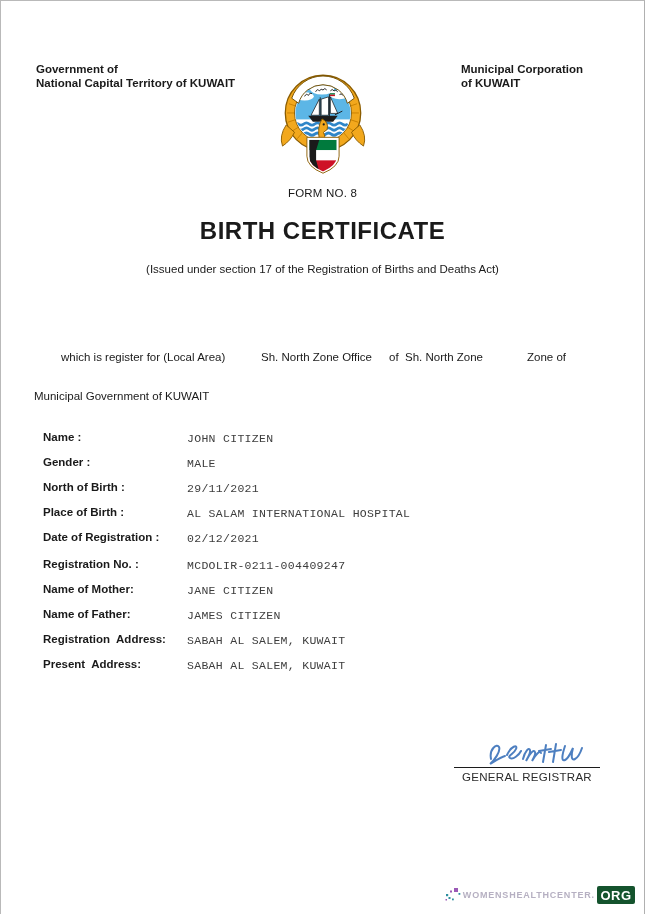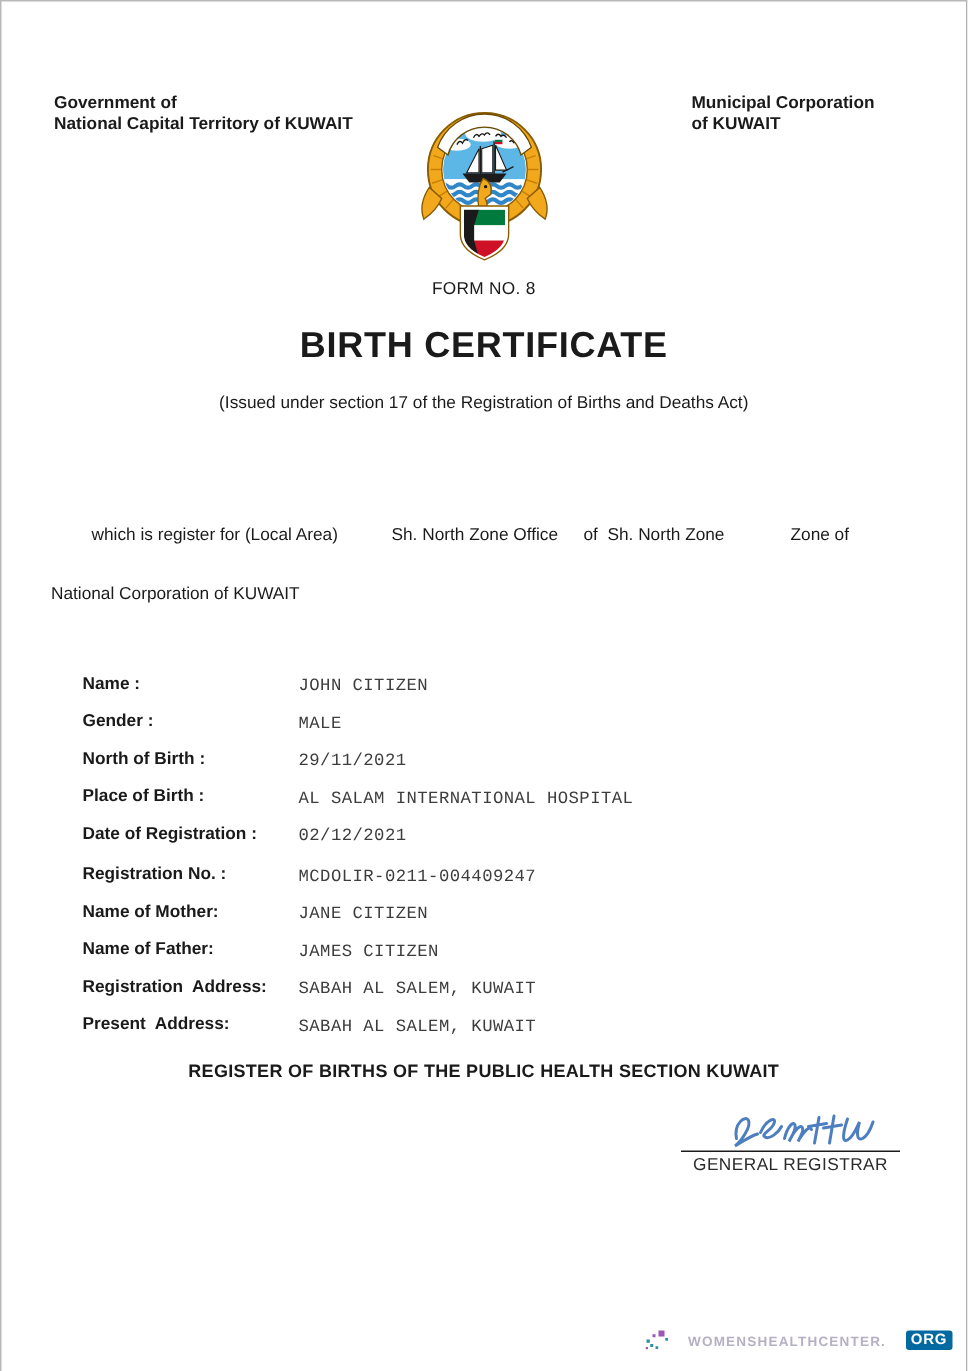--- a/index.html
+++ b/index.html
@@ -24,31 +24,31 @@
   .title{left:0;top:216px;width:100%;text-align:center;font-size:24px;font-weight:bold;letter-spacing:.5px;margin:0;}
   .subtitle{left:0;top:262px;width:100%;text-align:center;font-size:11.5px;}
   .para{font-size:11.5px;white-space:pre;}
   .certify{left:33px;top:305px;}
   .regline-prefix{left:28px;top:350px;margin-left:32px;}
   .regline-office{left:260px;top:350px;}
   .regline-ofzone{left:388px;top:350px;}
   .regline-zoneof{left:526px;top:350px;}
   .muni{left:33px;top:389px;}
   .fields{left:0;top:430px;width:645px;}
-  .field-row{position:absolute;left:16px;width:521px;height:25px;margin-top:19px;}
+  .field-row{position:absolute;left:4px;width:521px;height:25px;}
   .f-label{position:absolute;left:38px;top:0;font-size:11.5px;font-weight:bold;white-space:pre;}
   .f-value{position:absolute;left:182px;top:0.5px;font-size:11.5px;font-family:"Liberation Mono","DejaVu Sans Mono",monospace;color:#3d3d3d;white-space:pre;letter-spacing:.3px;}
   .register-title{left:0;top:706px;width:100%;text-align:center;font-size:12px;font-weight:bold;letter-spacing:.2px;}
   .sig-svg{left:484px;top:738px;width:100px;height:28px;}
   .sig-line{left:453px;top:766px;width:146px;border-top:1.5px solid #1c1c1c;height:0;}
   .sig-caption{left:453px;top:770px;width:146px;text-align:center;font-size:11.5px;letter-spacing:.3px;color:#2b2b2b;}
-  .watermark{right:9px;top:885px;display:flex;align-items:center;gap:13px;}
+  .watermark{right:9px;top:885px;display:flex;align-items:center;gap:2px;}
   .wm-sparkle{width:16px;height:15px;}
   .wm-site{font-size:9px;letter-spacing:.8px;color:#b6b0c2;font-weight:bold;}
-  .wm-badge{font-size:10px;font-weight:bold;color:#ffffff;background:#0369a1;padding:1.5px 3.5px 1px 3.5px;border-radius:2px;letter-spacing:.5px;}
+  .wm-badge{font-size:13px;font-weight:bold;color:#ffffff;background:#14532d;padding:1.5px 3.5px 1px 3.5px;border-radius:2px;letter-spacing:.5px;}
 </style>
 </head>
 <body>
 
 <div class="page">
 
   <div class="abs hdr hdr-left">
     <div>Government of</div>
     <div>National Capital Territory of KUWAIT</div>
   </div>
@@ -129,21 +129,21 @@
   </svg>
 
   <div class="abs form-no">FORM NO. 8</div>
   <h1 class="abs title">BIRTH CERTIFICATE</h1>
   <div class="abs subtitle">(Issued under section 17 of the Registration of Births and Deaths Act)</div>
 
   <div class="abs para regline-prefix">which is register for (Local Area)</div>
   <div class="abs para regline-office">Sh. North Zone Office</div>
   <div class="abs para regline-ofzone">of  Sh. North Zone</div>
   <div class="abs para regline-zoneof">Zone of</div>
-  <div class="abs para muni">National Corporation of KUWAIT</div>
+  <div class="abs para muni">Municipal Government of KUWAIT</div>
 
   <div class="abs fields">
     <div class="field-row" style="top:0px">
       <span class="f-label">Name :</span>
       <span class="f-value">JOHN CITIZEN</span>
     </div>
     <div class="field-row" style="top:25px">
       <span class="f-label">Gender :</span>
       <span class="f-value">MALE</span>
     </div>
@@ -174,21 +174,20 @@
     <div class="field-row" style="top:202px">
       <span class="f-label">Registration  Address:</span>
       <span class="f-value">SABAH AL SALEM, KUWAIT</span>
     </div>
     <div class="field-row" style="top:227px">
       <span class="f-label">Present  Address:</span>
       <span class="f-value">SABAH AL SALEM, KUWAIT</span>
     </div>
   </div>
 
-  <div class="abs register-title">REGISTER OF BIRTHS OF THE PUBLIC HEALTH SECTION KUWAIT</div>
 
   <svg class="abs sig-svg" viewBox="0 0 100 28" xmlns="http://www.w3.org/2000/svg">
     <g stroke="#4d7fc0" stroke-width="2" fill="none" stroke-linecap="round">
       <path d="M6,20 C4,10 12,4 14,8 C16,12 9,22 5,25 C10,22 16,18 20,17"></path>
       <path d="M22,16 C26,7 33,5 31,10 C29,15 22,17 25,19 C28,21 34,16 36,12"></path>
       <path d="M38,20 C40,12 44,8 45,11 C46,14 42,20 41,22 C45,14 49,10 50,13 C51,15 48,20 47,22 C51,15 55,11 56,14"></path>
       <path d="M61,6 L58,23 M54,12 L66,10"></path>
       <path d="M71,5 L68,23 M64,13 L76,11"></path>
       <path d="M80,7 C77,16 76,23 80,21 C84,19 86,13 88,9 C86,16 86,22 90,20 C94,18 96,12 97,9"></path>
     </g>

